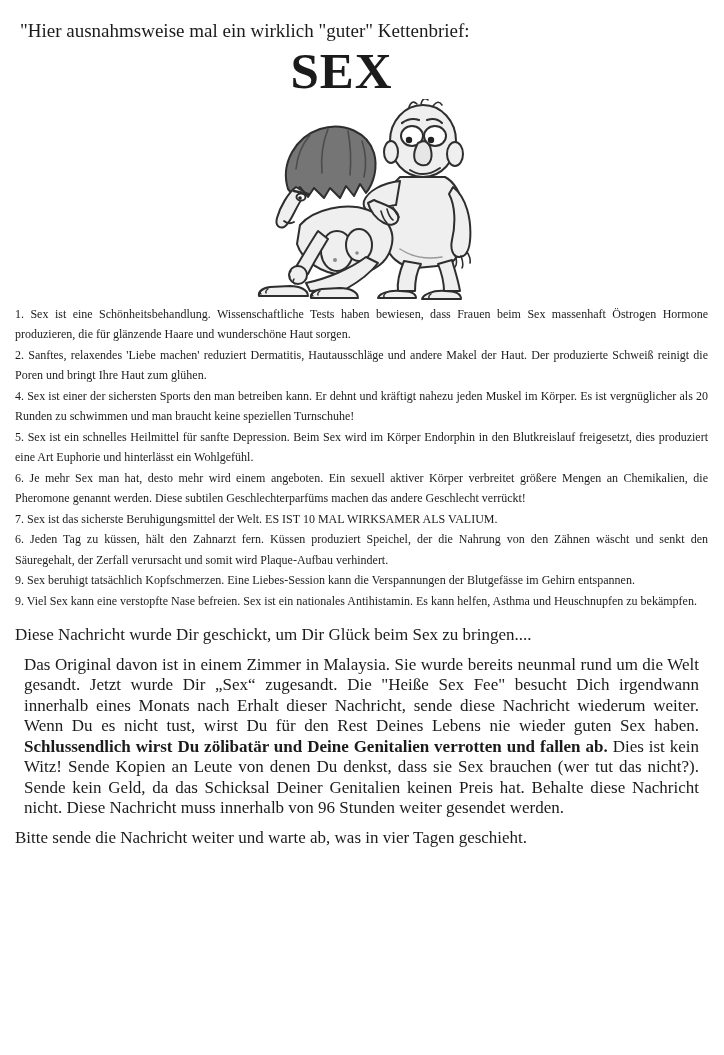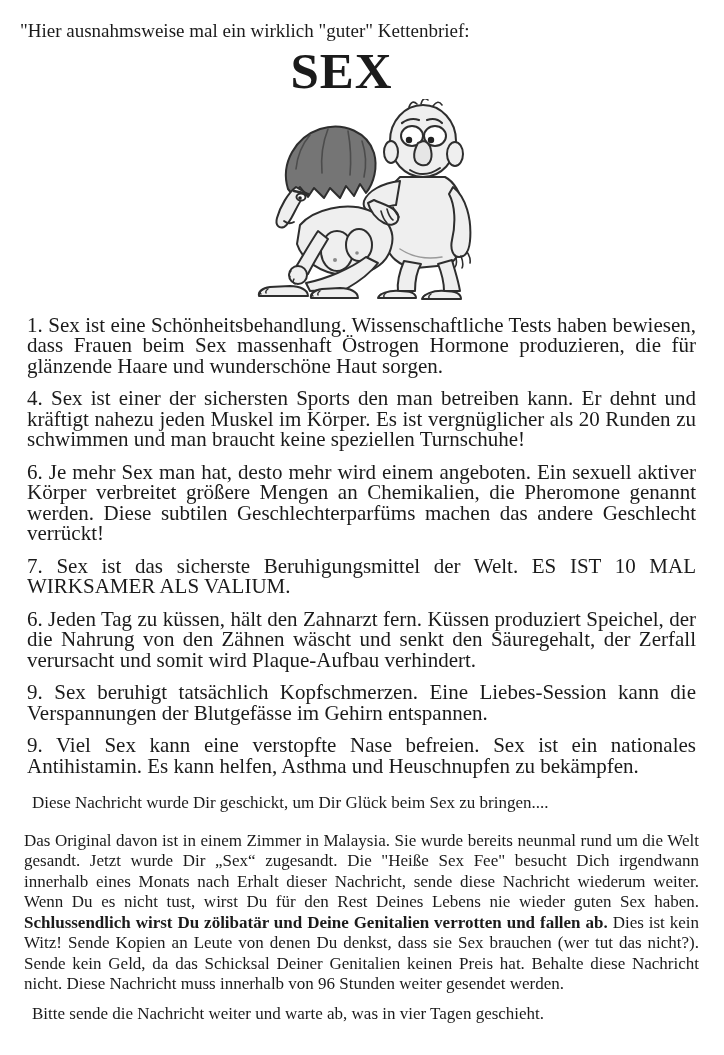--- a/index.html
+++ b/index.html
@@ -27,28 +27,28 @@
     letter-spacing: 1px;
     margin: 4px 40px 0 0;
   }
   .figure-wrap {
     height: 204px;
     display: flex;
     justify-content: center;
     margin: 2px 0 1px 34px;
   }
   .bodytext p {
-    margin: 12px;
-    font-size: 21px;
+    margin: 0;
+    font-size: 12px;
     line-height: 20.5px;
     text-align: justify;
   }
   .closing { margin-top: 14px; }
   .closing .plainline {
-    margin: 17px;
+    margin: 0;
     font-size: 17px;
     line-height: 20.5px;
     text-align: left;
   }
   .closing p.justified {
     margin: 9px;
     font-size: 17px;
     line-height: 20.5px;
     text-align: justify;
   }
@@ -124,21 +124,23 @@
       <path d="M72,190 C64,191 60,195 61,199 L108,199 C108,193 100,189 90,189 Z"></path>
       <path class="ln" d="M64,193 q-3,2 -1,4 M70,192 q-3,2 -2,4" stroke-width="1.4"></path>
 
       <path d="M118,104 C120,112 126,120 134,124 C140,127 146,126 148,121 C150,116 146,111 140,108 C134,105 128,103 124,101 Z"></path>
       <path class="ln" d="M131,112 q2,8 6,12 M137,110 q2,8 6,11 M143,108 q3,7 6,10" stroke-width="1.6"></path>
     </svg>
   </div>
 
   <div class="bodytext">
     <p>1. Sex ist eine Schönheitsbehandlung. Wissenschaftliche Tests haben bewiesen, dass Frauen beim Sex massenhaft Östrogen Hormone produzieren, die für glänzende Haare und wunderschöne Haut sorgen.</p>
+    <p>2. Sanftes, relaxendes 'Liebe machen' reduziert Dermatitis, Hautausschläge und andere Makel der Haut. Der produzierte Schweiß reinigt die Poren und bringt Ihre Haut zum glühen.</p>
     <p>4. Sex ist einer der sichersten Sports den man betreiben kann. Er dehnt und kräftigt nahezu jeden Muskel im Körper. Es ist vergnüglicher als 20 Runden zu schwimmen und man braucht keine speziellen Turnschuhe!</p>
+    <p>5. Sex ist ein schnelles Heilmittel für sanfte Depression. Beim Sex wird im Körper Endorphin in den Blutkreislauf freigesetzt, dies produziert eine Art Euphorie und hinterlässt ein Wohlgefühl.</p>
     <p>6. Je mehr Sex man hat, desto mehr wird einem angeboten. Ein sexuell aktiver Körper verbreitet größere Mengen an Chemikalien, die Pheromone genannt werden. Diese subtilen Geschlechterparfüms machen das andere Geschlecht verrückt!</p>
     <p>7. Sex ist das sicherste Beruhigungsmittel der Welt. ES IST 10 MAL WIRKSAMER ALS VALIUM.</p>
     <p>6. Jeden Tag zu küssen, hält den Zahnarzt fern. Küssen produziert Speichel, der die Nahrung von den Zähnen wäscht und senkt den Säuregehalt, der Zerfall verursacht und somit wird Plaque-Aufbau verhindert.</p>
     <p>9. Sex beruhigt tatsächlich Kopfschmerzen. Eine Liebes-Session kann die Verspannungen der Blutgefässe im Gehirn entspannen.</p>
     <p>9. Viel Sex kann eine verstopfte Nase befreien. Sex ist ein nationales Antihistamin. Es kann helfen, Asthma und Heuschnupfen zu bekämpfen.</p>
   </div>
 
   <div class="closing">
     <p class="plainline">Diese Nachricht wurde Dir geschickt, um Dir Glück beim Sex zu bringen....</p>
     <p class="justified"><span>Das Original davon ist in einem Zimmer in Malaysia. Sie wurde bereits neunmal rund um die Welt gesandt. Jetzt wurde Dir „Sex“ zugesandt. Die "Heiße Sex Fee" besucht Dich irgendwann innerhalb eines Monats nach Erhalt dieser Nachricht, sende diese Nachricht wiederum weiter. Wenn Du es nicht tust, wirst Du für den Rest Deines Lebens nie wieder guten Sex haben. </span><span class="bold-warning">Schlussendlich wirst Du zölibatär und Deine Genitalien verrotten und fallen ab.</span><span> Dies ist kein Witz! Sende Kopien an Leute von denen Du denkst, dass sie Sex brauchen (wer tut das nicht?). Sende kein Geld, da das Schicksal Deiner Genitalien keinen Preis hat. Behalte diese Nachricht nicht. Diese Nachricht muss innerhalb von 96 Stunden weiter gesendet werden.</span></p>

